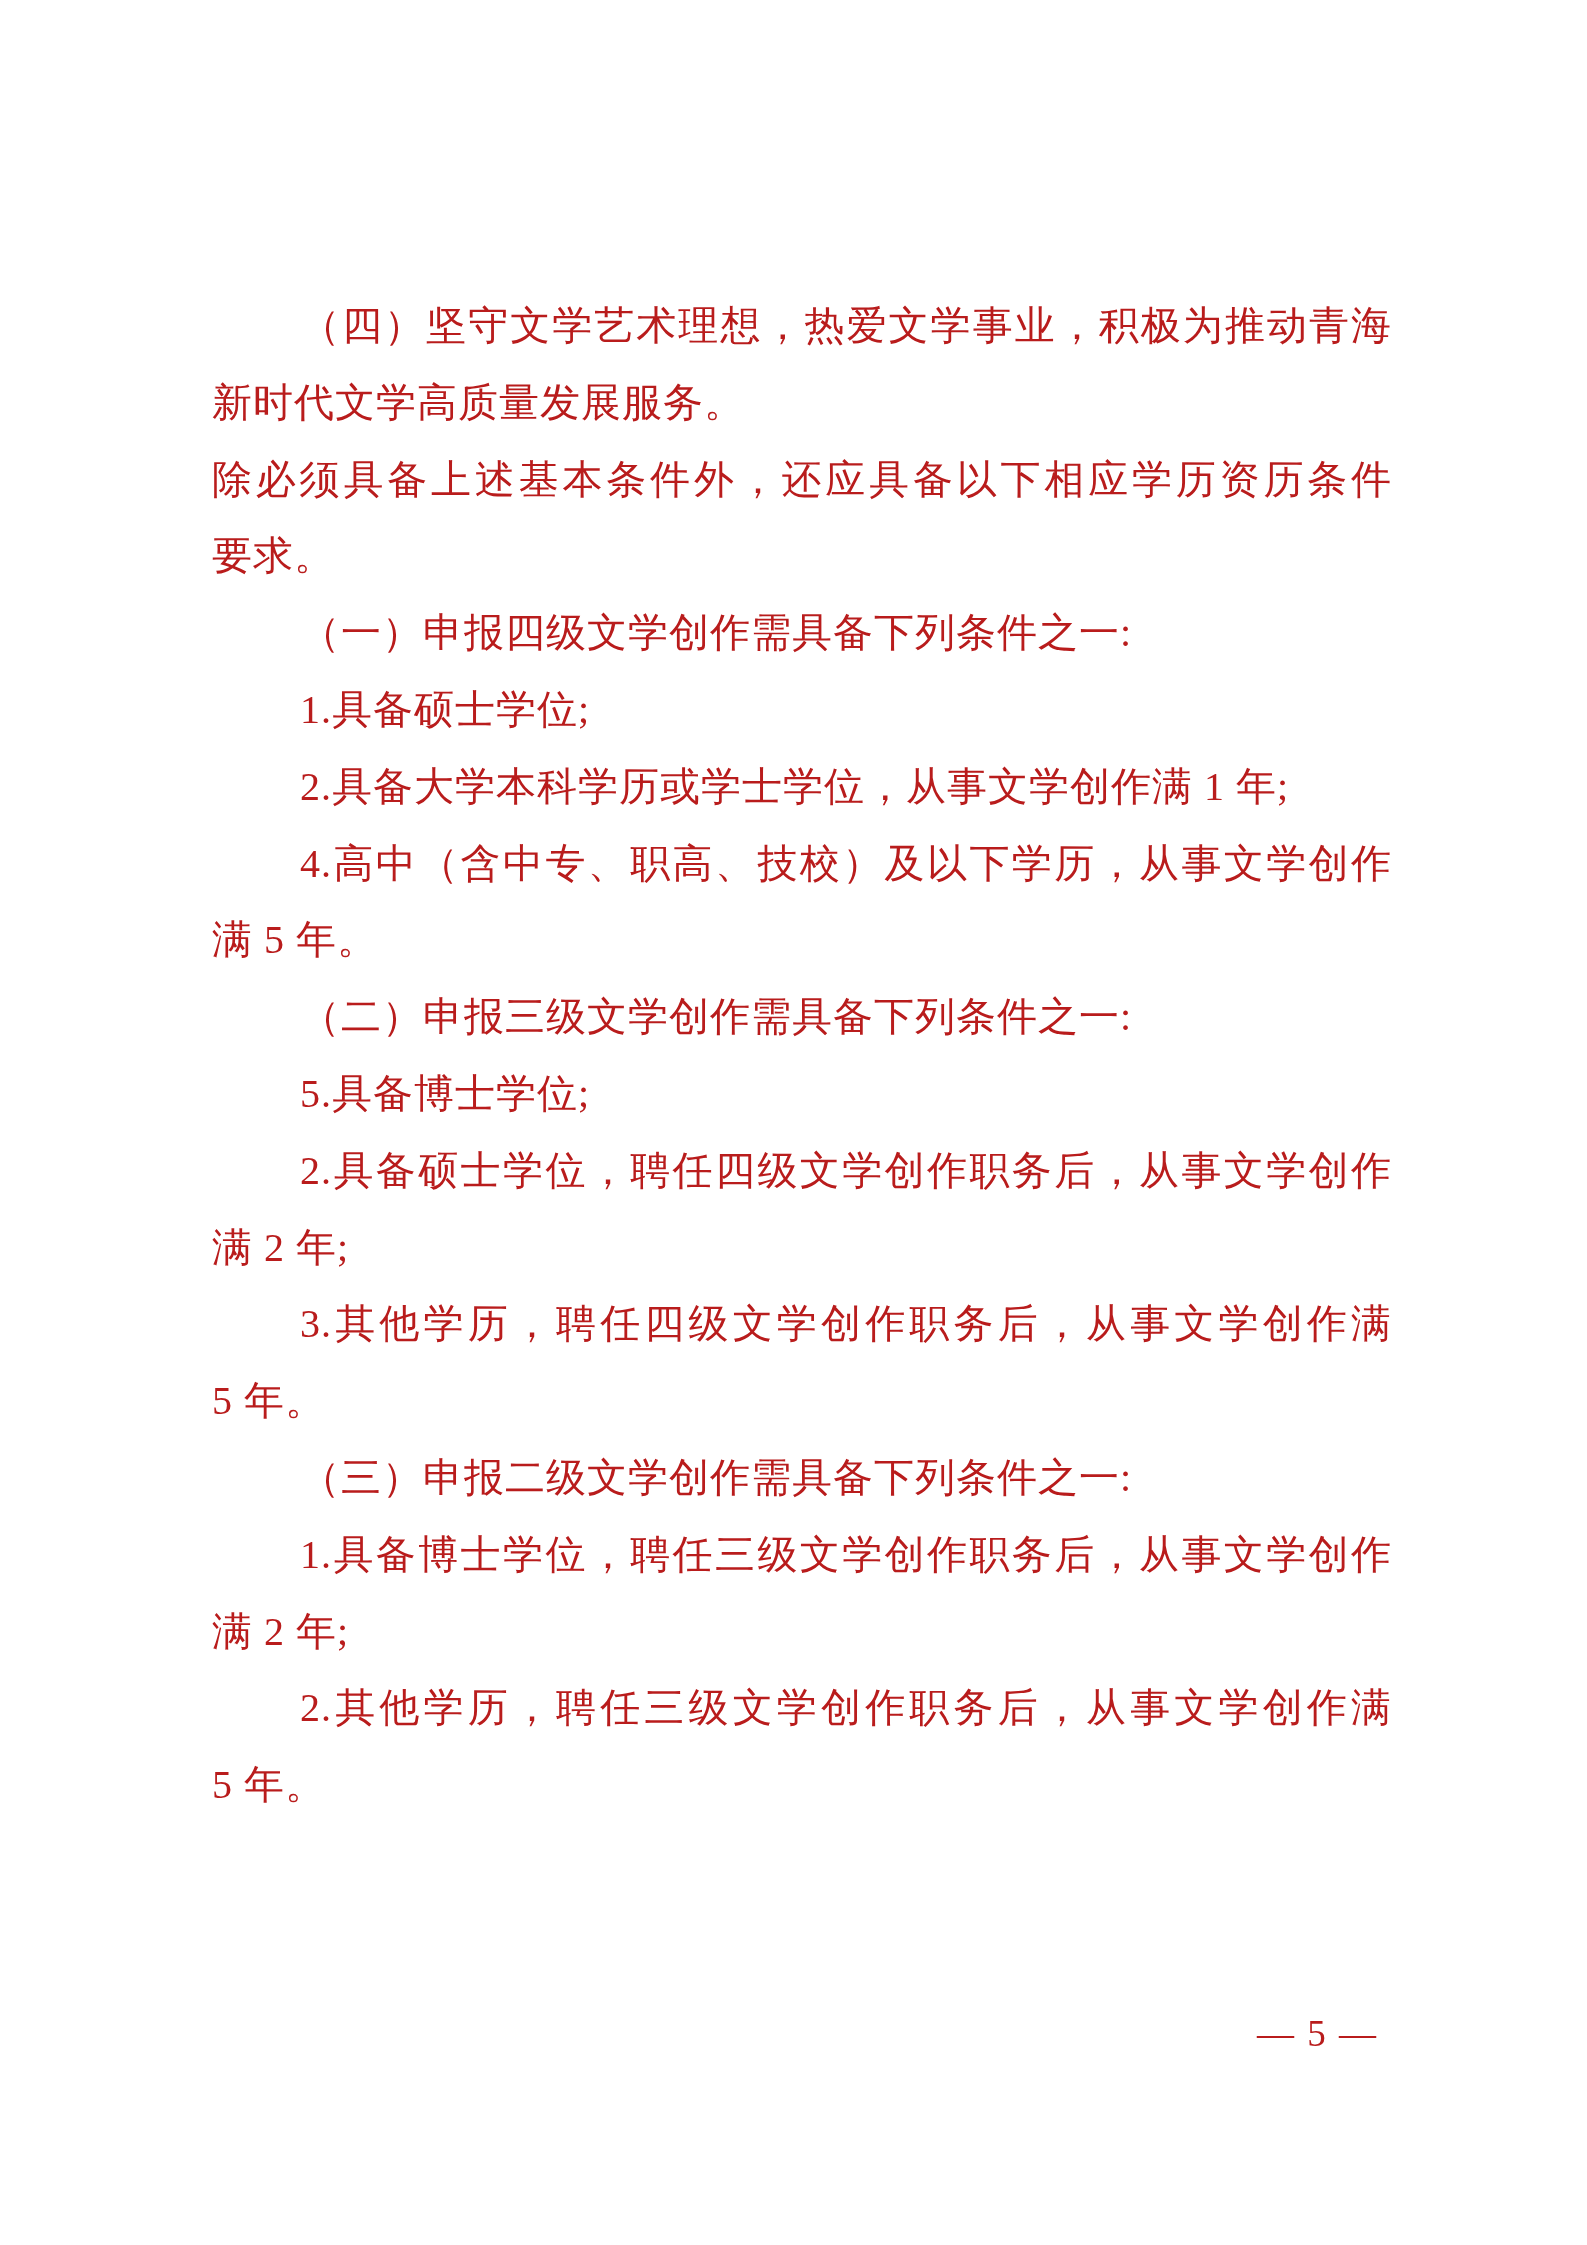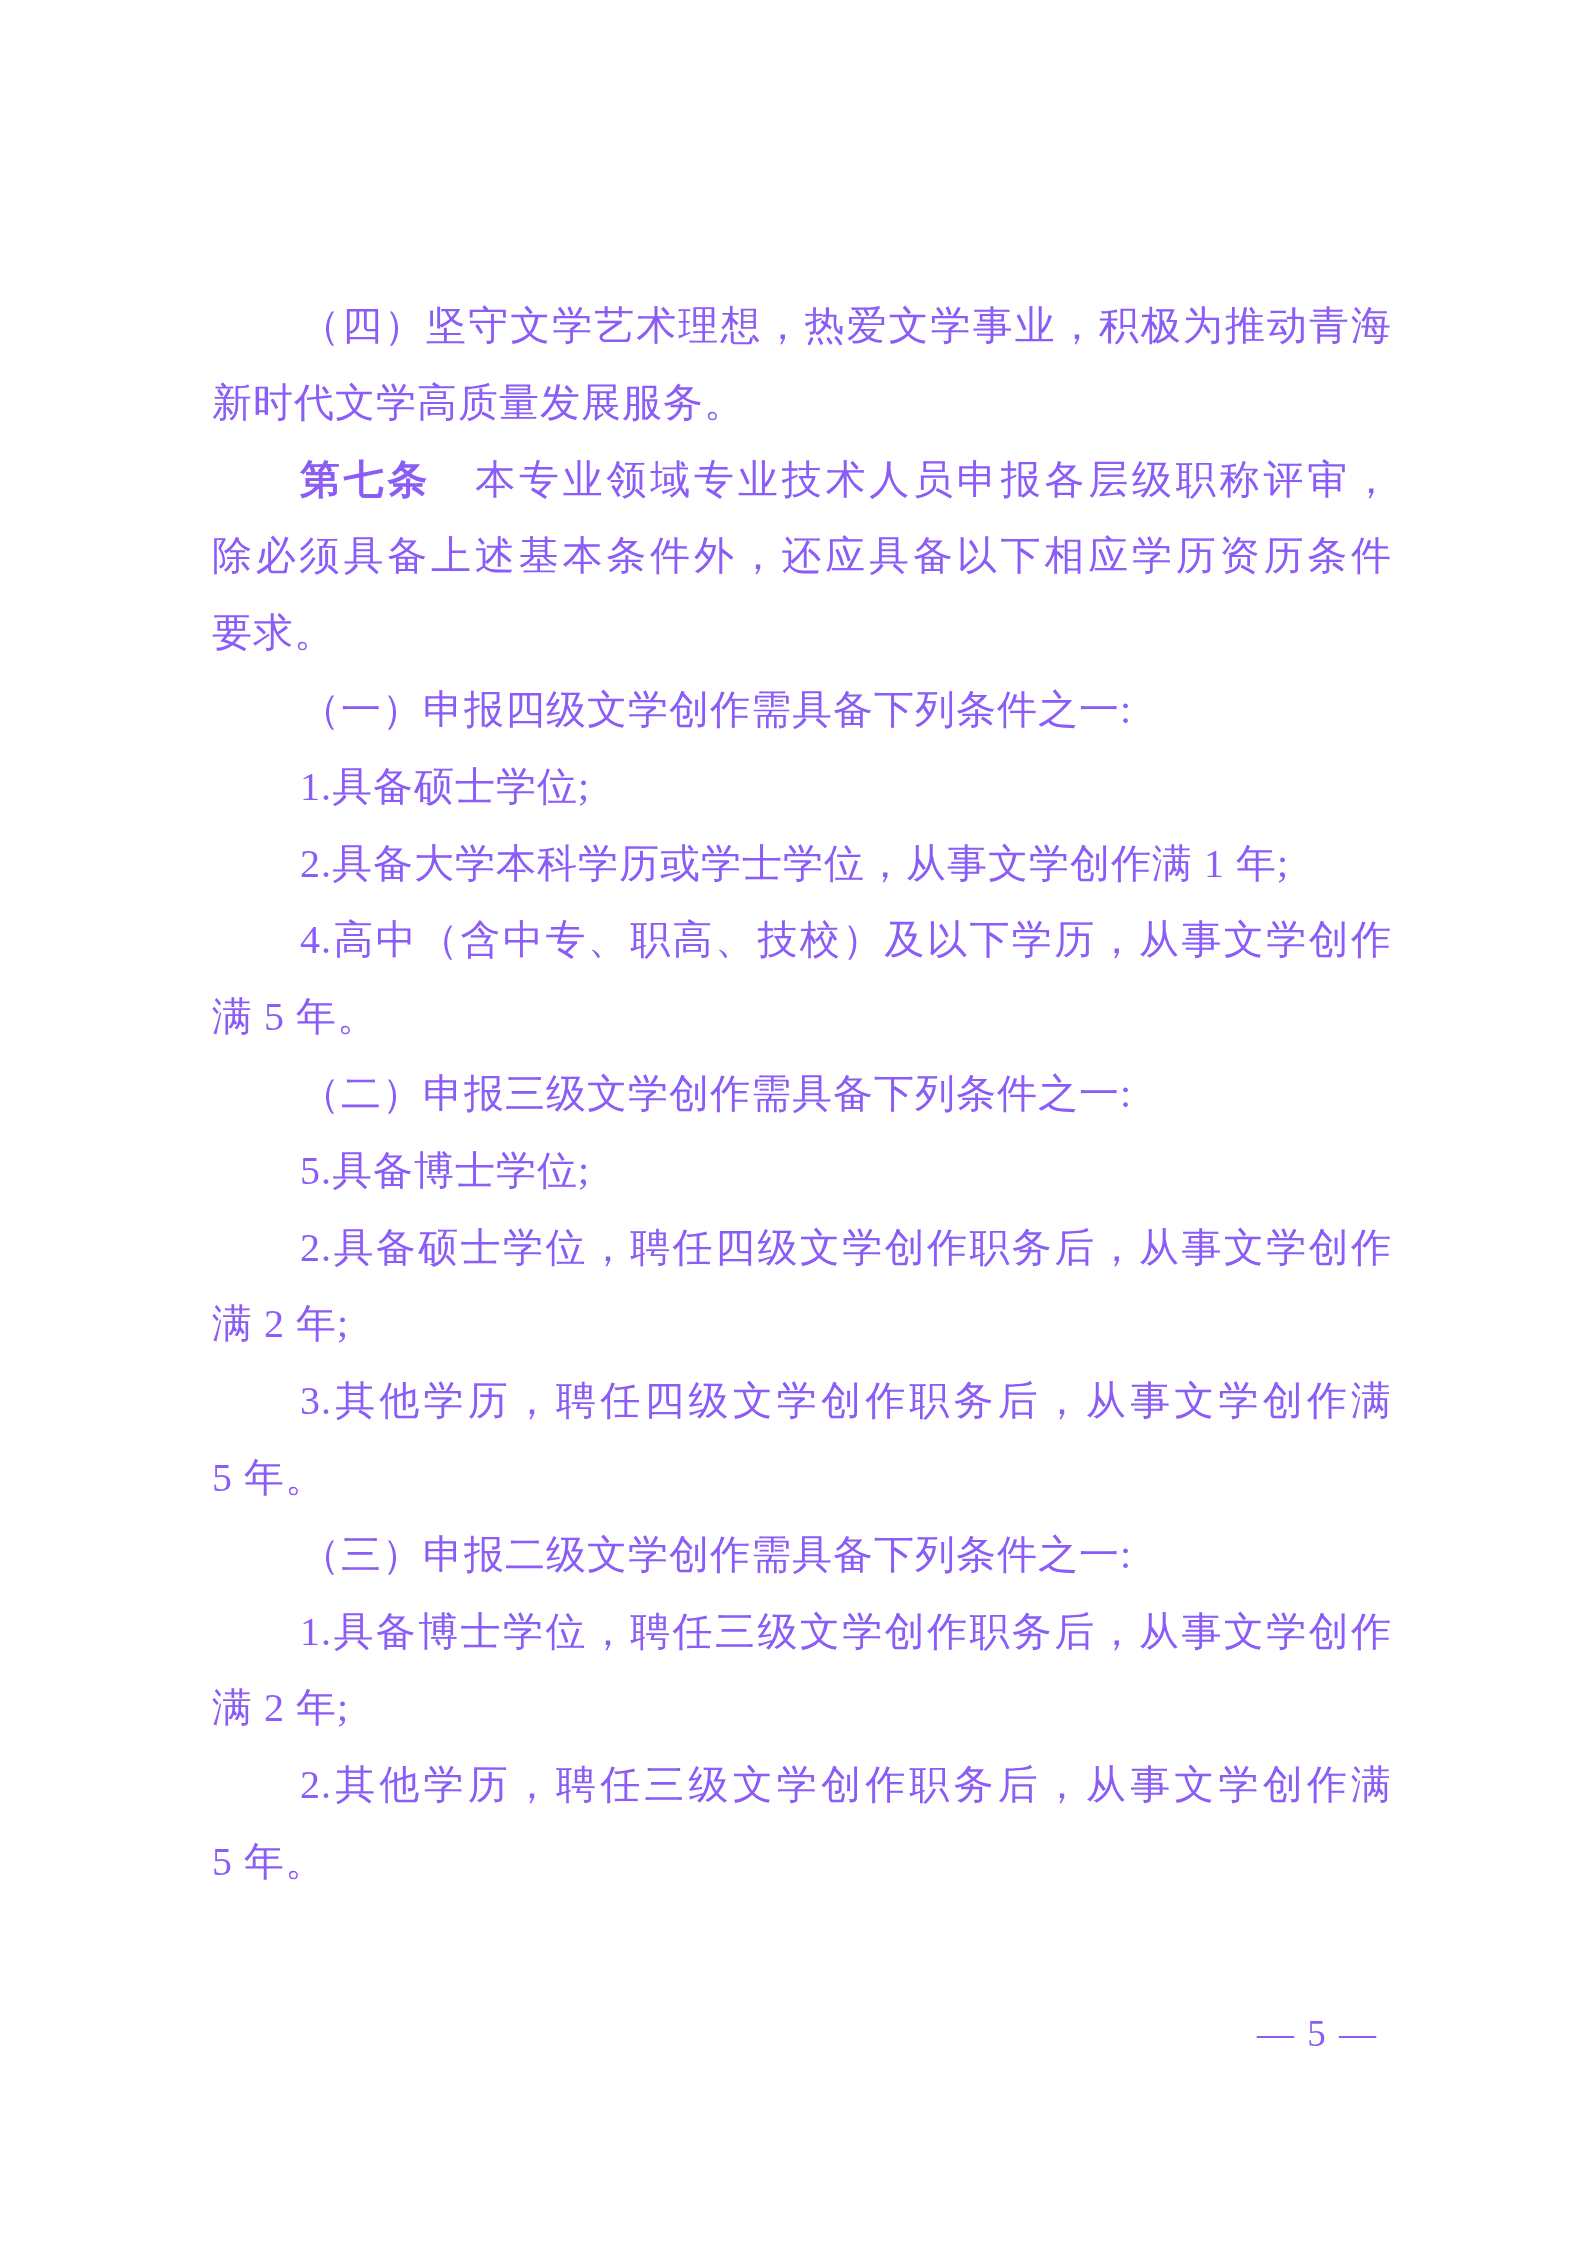--- a/index.html
+++ b/index.html
@@ -7,21 +7,21 @@
     padding: 0;
     background: #ffffff;
   }
   .page {
     position: relative;
     width: 1575px;
     height: 2245px;
     background: #ffffff;
     overflow: hidden;
     font-family: "Liberation Serif", "DejaVu Serif", serif;
-    color: #8b5cf6;
+    color: #b91c1c;
   }
   .content {
     position: absolute;
     left: 212px;
     top: 288px;
     width: 1180px;
   }
   .line {
     font-size: 40px;
     line-height: 76.8px;
@@ -51,21 +51,20 @@
 </style>
 </head>
 <body>
 
 <div class="page">
   <div class="content" id="lines">
   <div class="line indent fill"><span>（四）坚守文学艺术理想，热爱文学事业，积极为推动青海</span></div>
 
   <div class="line"><span>新时代文学高质量发展服务。</span></div>
 
-  <div class="line indent fill"><span class="bold-run">第七条</span><span>　本专业领域专业技术人员申报各层级职称评审，</span></div>
 
   <div class="line fill"><span>除必须具备上述基本条件外，还应具备以下相应学历资历条件</span></div>
 
   <div class="line"><span>要求。</span></div>
 
   <div class="line indent"><span>（一）申报四级文学创作需具备下列条件之一:</span></div>
 
   <div class="line indent"><span>1.具备硕士学位;</span></div>
 
   <div class="line indent"><span>2.具备大学本科学历或学士学位，从事文学创作满 1 年;</span></div>

